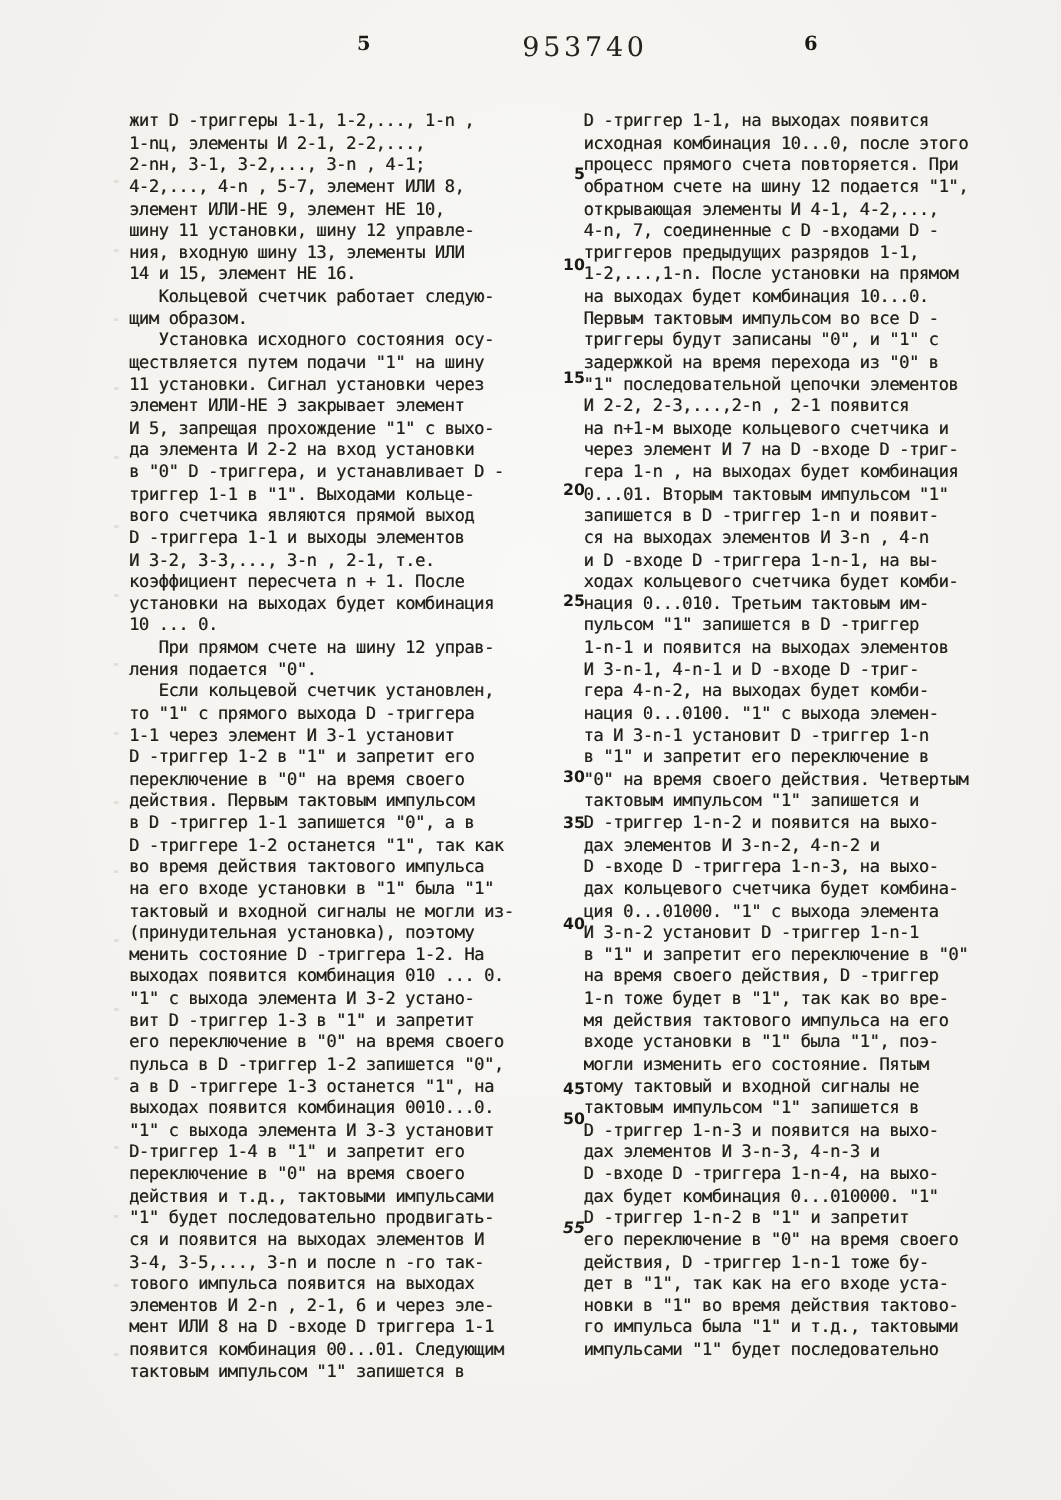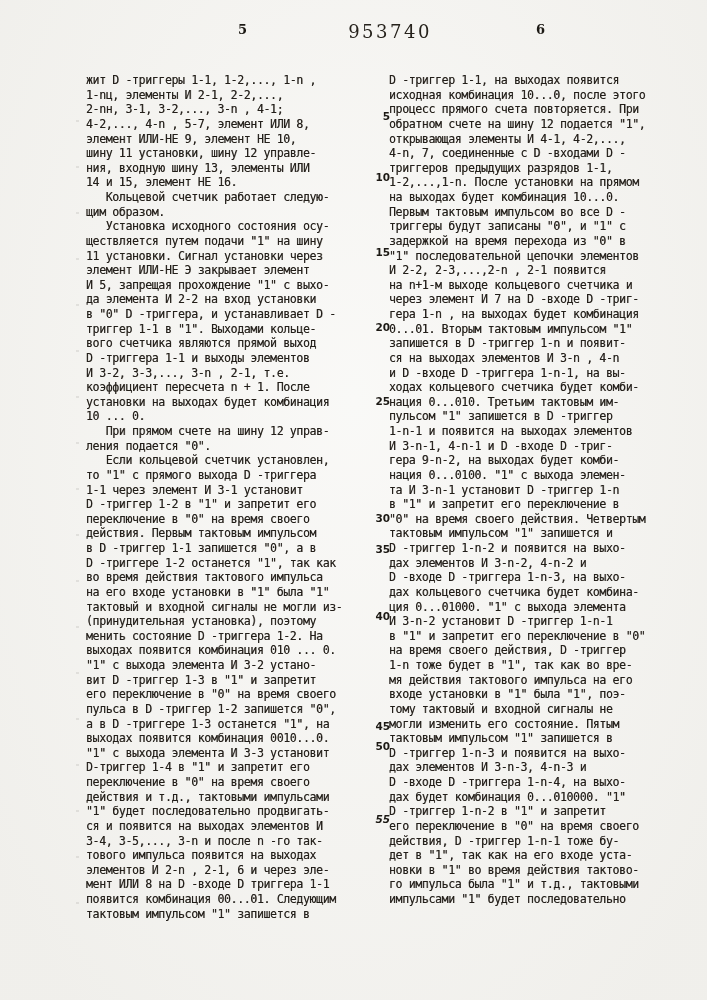--- a/index.html
+++ b/index.html
@@ -164,39 +164,39 @@
       <div class="tline">гера 1-n , на выходах будет комбинация</div>
       <div class="tline">0...01. Вторым тактовым импульсом "1"</div>
       <div class="tline">запишется в D -триггер 1-n и появит-</div>
       <div class="tline">ся на выходах элементов И 3-n , 4-n</div>
       <div class="tline">и D -входе D -триггера 1-n-1, на вы-</div>
       <div class="tline">ходах кольцевого счетчика будет комби-</div>
       <div class="tline">нация 0...010. Третьим тактовым им-</div>
       <div class="tline">пульсом "1" запишется в D -триггер</div>
       <div class="tline">1-n-1 и появится на выходах элементов</div>
       <div class="tline">И 3-n-1, 4-n-1 и D -входе D -триг-</div>
-      <div class="tline">гера 9-n-2, на выходах будет комби-</div>
+      <div class="tline">гера 4-n-2, на выходах будет комби-</div>
       <div class="tline">нация 0...0100. "1" с выхода элемен-</div>
       <div class="tline">та И 3-n-1 установит D -триггер 1-n</div>
       <div class="tline">в "1" и запретит его переключение в</div>
       <div class="tline">"0" на время своего действия. Четвертым</div>
       <div class="tline">тактовым импульсом "1" запишется и</div>
       <div class="tline">D -триггер 1-n-2 и появится на выхо-</div>
       <div class="tline">дах элементов И 3-n-2, 4-n-2 и</div>
       <div class="tline">D -входе D -триггера 1-n-3, на выхо-</div>
       <div class="tline">дах кольцевого счетчика будет комбина-</div>
       <div class="tline">ция 0...01000. "1" с выхода элемента</div>
       <div class="tline">И 3-n-2 установит D -триггер 1-n-1</div>
       <div class="tline">в "1" и запретит его переключение в "0"</div>
       <div class="tline">на время своего действия, D -триггер</div>
       <div class="tline">1-n тоже будет в "1", так как во вре-</div>
       <div class="tline">мя действия тактового импульса на его</div>
       <div class="tline">входе установки в "1" была "1", поэ-</div>
+      <div class="tline">могли изменить его состояние. Пятым</div>
       <div class="tline">тому тактовый и входной сигналы не</div>
-      <div class="tline">могли изменить его состояние. Пятым</div>
       <div class="tline">тактовым импульсом "1" запишется в</div>
       <div class="tline">D -триггер 1-n-3 и появится на выхо-</div>
       <div class="tline">дах элементов И 3-n-3, 4-n-3 и</div>
       <div class="tline">D -входе D -триггера 1-n-4, на выхо-</div>
       <div class="tline">дах будет комбинация 0...010000. "1"</div>
       <div class="tline">D -триггер 1-n-2 в "1" и запретит</div>
       <div class="tline">его переключение в "0" на время своего</div>
       <div class="tline">действия, D -триггер 1-n-1 тоже бу-</div>
       <div class="tline">дет в "1", так как на его входе уста-</div>
       <div class="tline">новки в "1" во время действия тактово-</div>

